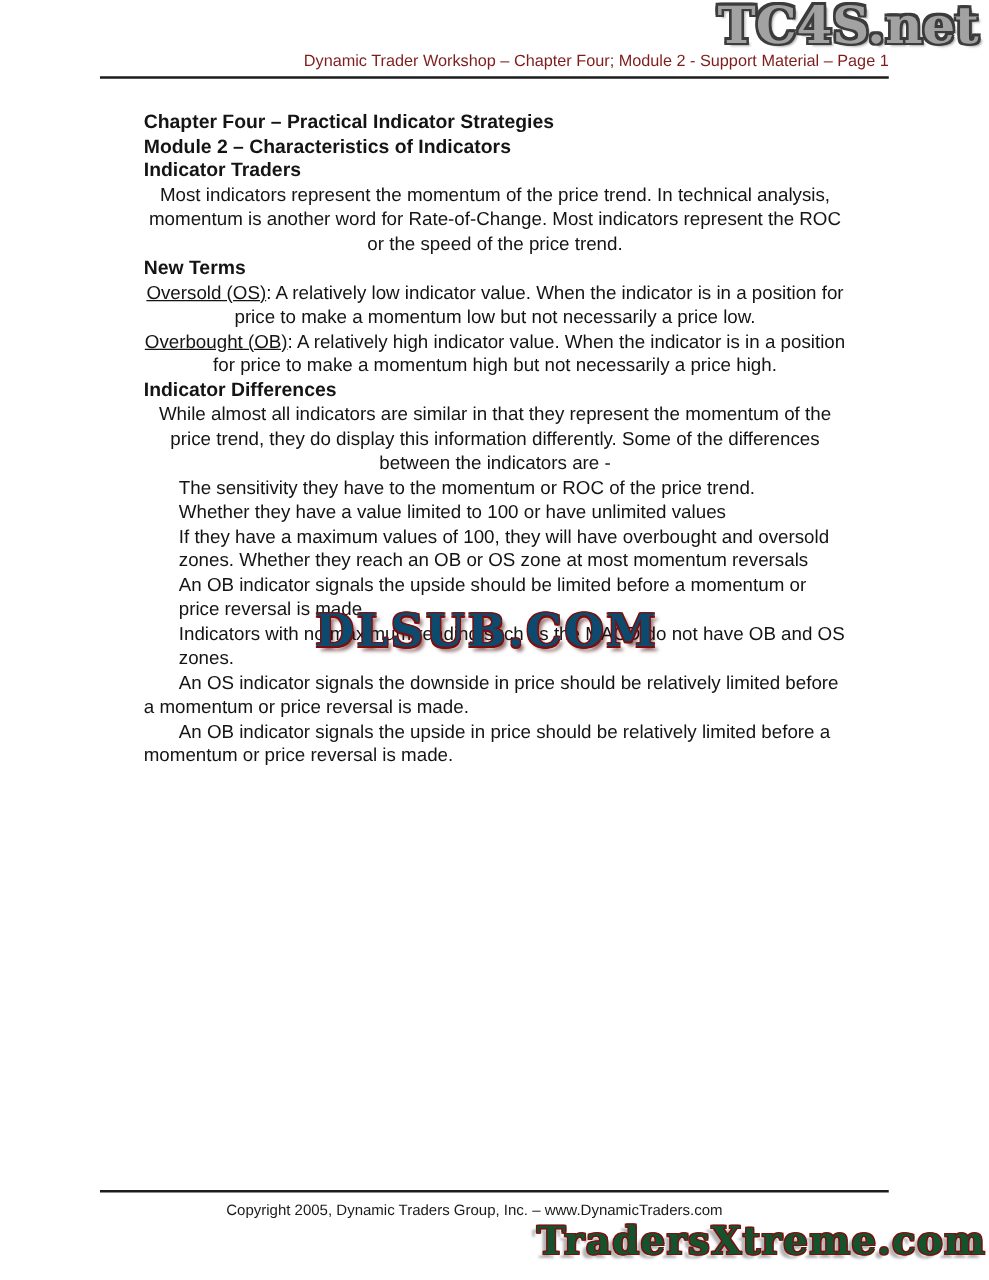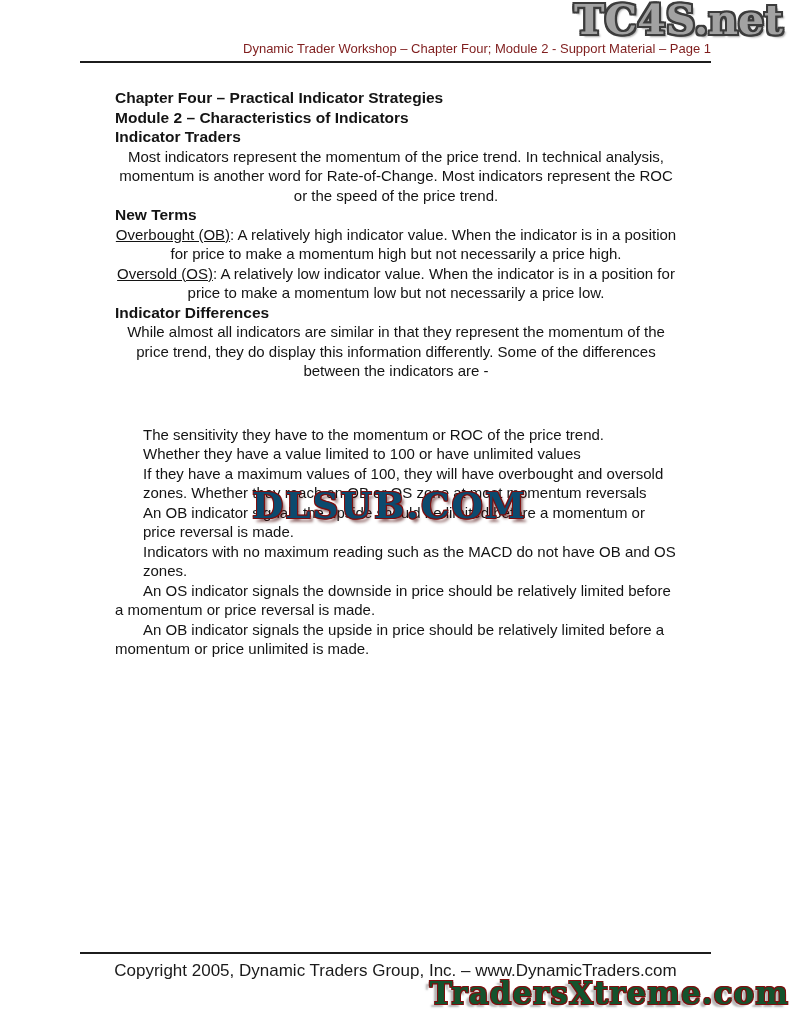--- a/index.html
+++ b/index.html
@@ -86,45 +86,45 @@
     left: 80px;
     width: 631px;
     border-top: 2px solid #1c1c1c;
     height: 0;
   }
   .rule-top { top: 61px; }
   .rule-bottom { top: 952px; }
   .footer-text {
     position: absolute;
     top: 961px;
-    left: 80px;
+    left: 64px;
     width: 631px;
     text-align: center;
-    font-size: 17px;
+    font-size: 12px;
     color: #1a1a1a;
   }
 
   
   .content {
     position: absolute;
     top: 88px;
     left: 115px;
     width: 562px;
     font-size: 15px;
     line-height: 19.5px;
     z-index: 1;
   }
   .content p { margin: 0; }
   .title-chapter { font-size: 15.5px; font-weight: bold; margin: 0; }
   .title-module  { font-size: 15.5px; font-weight: bold; margin-top: 9px; }
   .section-heading { font-size: 15.5px; font-weight: bold; margin-top: 34px; }
   .para { margin-top: 9px; text-align: center; }
   .para-indent { text-indent: 28px; }
   .underline { text-decoration: underline; }
-  .list-block { margin-left: 28px; margin-top: 44px; }
+  .list-block { margin-left: 28px; }
   .list-item { margin-top: 8px; }
   .list-item-last { margin-top: 12px; }
   .para-os { margin-top: 40px; text-indent: 28px; }
   .para-ob { margin-top: 13px; text-indent: 28px; }
 </style>
 </head>
 <body>
 
 <div class="page">
 
@@ -135,36 +135,36 @@
 
   <div class="content">
 
     <p class="title-chapter">Chapter Four – Practical Indicator Strategies</p>
     <p class="title-module">Module 2 – Characteristics of Indicators</p>
 
     <p class="section-heading">Indicator Traders</p>
     <p class="para">Most indicators represent the momentum of the price trend. In technical analysis, momentum is another word for Rate-of-Change. Most indicators represent the ROC or the speed of the price trend.</p>
 
     <p class="section-heading">New Terms</p>
+    <p class="para"><span class="underline">Oversold (OS)</span><span>: A relatively low indicator value. When the indicator is in a position for price to make a momentum low but not necessarily a price low.</span></p>
     <p class="para"><span class="underline">Overbought (OB)</span><span>: A relatively high indicator value. When the indicator is in a position for price to make a momentum high but not necessarily a price high.</span></p>
-    <p class="para"><span class="underline">Oversold (OS)</span><span>: A relatively low indicator value. When the indicator is in a position for price to make a momentum low but not necessarily a price low.</span></p>
 
     <p class="section-heading">Indicator Differences</p>
     <p class="para">While almost all indicators are similar in that they represent the momentum of the price trend, they do display this information differently. Some of the differences between the indicators are -</p>
 
     <div class="list-block">
       <p class="list-item">The sensitivity they have to the momentum or ROC of the price trend.</p>
       <p class="list-item">Whether they have a value limited to 100 or have unlimited values</p>
       <p class="list-item">If they have a maximum values of 100, they will have overbought and oversold zones. Whether they reach an OB or OS zone at most momentum reversals</p>
       <p class="list-item list-item-last">An OB indicator signals the upside should be limited before a momentum or price reversal is made.</p>
       <p class="list-item">Indicators with no maximum reading such as the MACD do not have OB and OS zones.</p>
     </div>
 
     <p class="para-os">An OS indicator signals the downside in price should be relatively limited before a momentum or price reversal is made.</p>
-    <p class="para-ob">An OB indicator signals the upside in price should be relatively limited before a momentum or price unlimited is made.</p>
+    <p class="para-ob">An OB indicator signals the upside in price should be relatively limited before a momentum or price reversal is made.</p>
 
   </div>
 
   <div class="wm-mid">DLSUB.COM</div>
 
   <div class="rule rule-bottom"></div>
   <div class="footer-text">Copyright 2005, Dynamic Traders Group, Inc. – www.DynamicTraders.com</div>
 
   <div class="wm-bottom">TradersXtreme.com</div>
 

